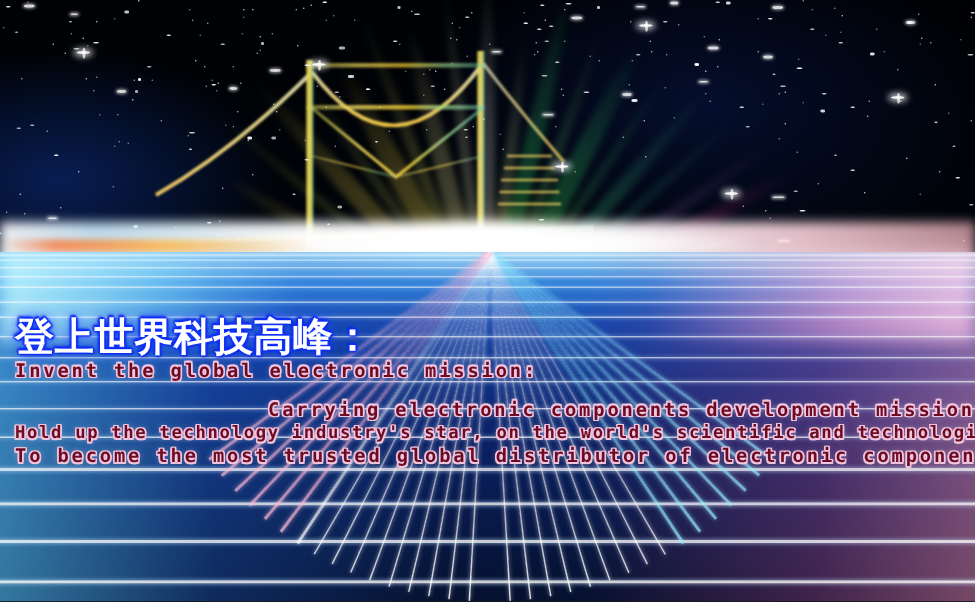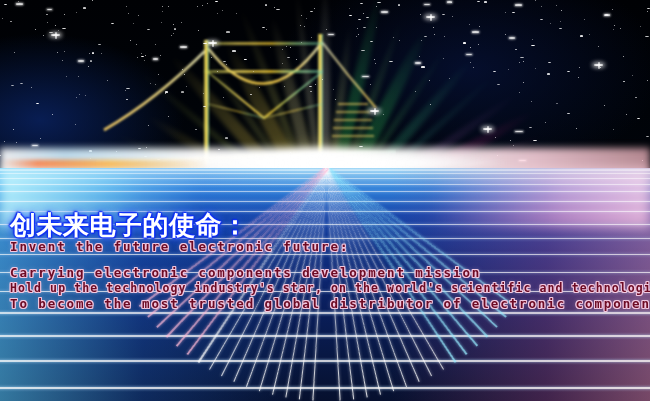--- a/index.html
+++ b/index.html
@@ -107,21 +107,21 @@
     white-space:nowrap;
     text-shadow:
       1px 0 0 #f0c8e0, -1px 0 0 #f0c8e0, 0 1px 0 #f0c8e0, 0 -1px 0 #f0c8e0,
       1px 1px 0 #e8bcd8, -1px -1px 0 #e8bcd8, 1px -1px 0 #e8bcd8, -1px 1px 0 #e8bcd8,
       0 0 5px rgba(255,220,240,.55);
   }
   .en-s{font-size:11.5px;letter-spacing:1.1px;}
   .r1{margin:0 0 1px 0;}
   .r2{margin:0 0 3px 0;}
   .r3{margin:0 0 1px 0;}
-  .r4{margin:12px 0 3px 0;}
+  .r4{margin:12px 0 3px 0;text-align:right;}
   .r5{margin:0 0 1px 0;}
   .r6{margin:0 0 3px 0;}
   .r7{margin:0 0 1px 0;}
   .r8{margin:0;}
 </style>
 </head>
 <body>
 
 <div id="stage">
 
@@ -588,20 +588,20 @@
       <div class="vline" style="left:326px;transform:rotate(40.20deg);width:1.8px;opacity:0.76;background:linear-gradient(rgba(255,185,215,.10),rgba(255,185,215,.98));box-shadow:0 0 3px rgba(255,185,215,.75);"></div>
       <div class="vline" style="left:326px;transform:rotate(43.55deg);width:1.8px;opacity:0.74;background:linear-gradient(rgba(255,185,215,.10),rgba(255,185,215,.98));box-shadow:0 0 3px rgba(255,185,215,.75);"></div>
       <div class="vline" style="left:326px;transform:rotate(46.90deg);width:1.8px;opacity:0.73;background:linear-gradient(rgba(255,185,215,.10),rgba(255,185,215,.98));box-shadow:0 0 3px rgba(255,185,215,.75);"></div>
       <div class="vline" style="left:326px;transform:rotate(50.25deg);width:1.8px;opacity:0.72;background:linear-gradient(rgba(255,185,215,.10),rgba(255,185,215,.98));box-shadow:0 0 3px rgba(255,185,215,.75);"></div>
       <div class="vline" style="left:326px;transform:rotate(53.60deg);width:1.8px;opacity:0.70;background:linear-gradient(rgba(255,185,215,.10),rgba(255,185,215,.98));box-shadow:0 0 3px rgba(255,185,215,.75);"></div>
     </div>
   <div class="floor-cool"></div>
   <div class="floor-warm"></div>
 
   <div class="copy">
-    <div class="cn cn1 r1">创未来电子的使命：</div>
-    <div class="en      r2">Invent the future electronic future:</div>
+    <div class="cn cn1 r1">登上世界科技高峰：</div>
+    <div class="en      r2">Invent the global electronic mission:</div>
     <div class="en      r4">Carrying electronic components development mission</div>
     <div class="en en-s r6">Hold up the technology industry's star, on the world's scientific and technological peak.</div>
     <div class="en      r8">To become the most trusted global distributor of electronic components</div>
   </div>
 
 </div>
 
 </body></html>

